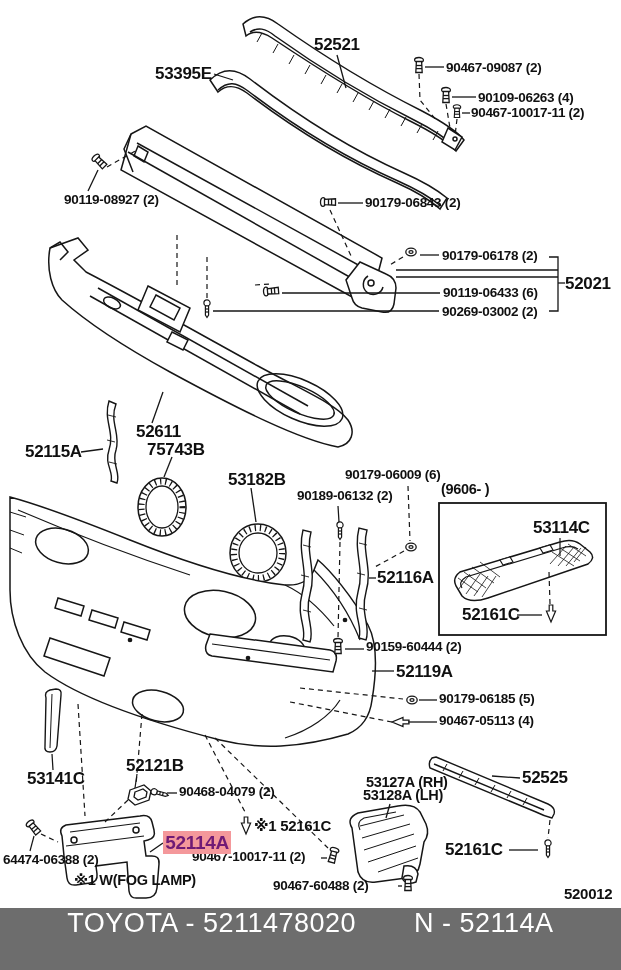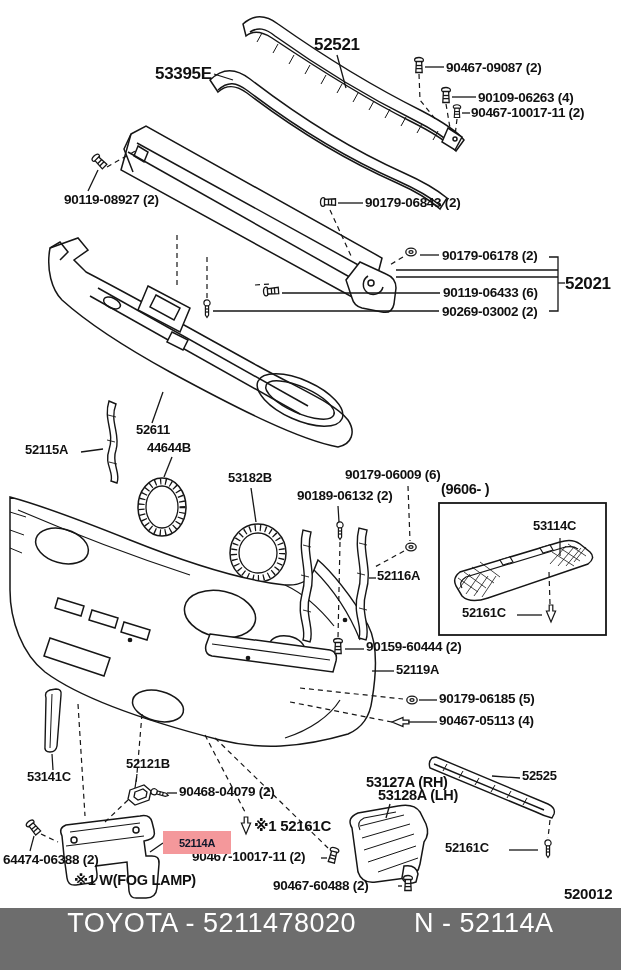--- a/index.html
+++ b/index.html
@@ -4,24 +4,24 @@
 <style>
   html,body{margin:0;padding:0;background:#fff;}
   #page{position:relative;width:621px;height:970px;background:#ffffff;overflow:hidden;
         font-family:"Liberation Sans","DejaVu Sans",sans-serif;}
   #art{position:absolute;left:0;top:0;z-index:2;}
   .lbl{position:absolute;font-weight:700;color:#101010;white-space:nowrap;line-height:1;
        letter-spacing:-0.3px;z-index:4;}
   .s13{font-size:13.5px;}
   .s14{font-size:14.5px;}
   .s15{font-size:15px;}
-  .s16{font-size:13px;}
+  .s16{font-size:17px;}
   .s17{font-size:17px;}
   #hl-52114a{position:absolute;left:163px;top:831px;width:68px;height:23px;z-index:4;
-       background:#f4989b;color:#0f172a;font-weight:700;font-size:11px;
+       background:#f4989b;color:#701a75;font-weight:700;font-size:19px;
        display:flex;align-items:center;justify-content:center;letter-spacing:-0.3px;}
   .watermark{position:absolute;left:0;top:612px;width:621px;height:158px;z-index:6;
        display:flex;align-items:center;pointer-events:none;mix-blend-mode:multiply;}
   .wm-logo{flex:0 0 auto;width:84px;height:130px;border:11px solid rgba(134,134,134,.32);
        border-radius:24px;position:relative;margin-left:2px;}
   .wm-circle{position:absolute;left:26px;top:4px;width:42px;height:42px;
        border:9px solid rgba(134,134,134,.32);border-radius:50%;}
   .wm-can{position:absolute;left:2px;bottom:6px;width:30px;height:38px;
        border:8px solid rgba(134,134,134,.32);border-radius:5px;}
   .wm-text{font-family:"DejaVu Sans",sans-serif;font-size:136px;font-weight:700;line-height:1;
@@ -270,38 +270,38 @@
   <div class="lbl s13" style="left:446px;top:61px">90467-09087 (2)</div>
   <div class="lbl s13" style="left:478px;top:91px">90109-06263 (4)</div>
   <div class="lbl s13" style="left:471px;top:106px">90467-10017-11 (2)</div>
   <div class="lbl s13" style="left:64px;top:193px">90119-08927 (2)</div>
   <div class="lbl s13" style="left:365px;top:196px">90179-06843 (2)</div>
   <div class="lbl s13" style="left:442px;top:249px">90179-06178 (2)</div>
   <div class="lbl s17" style="left:565px;top:275px">52021</div>
   <div class="lbl s13" style="left:443px;top:286px">90119-06433 (6)</div>
   <div class="lbl s13" style="left:442px;top:305px">90269-03002 (2)</div>
   <div class="lbl s16" style="left:136px;top:423px">52611</div>
-  <div class="lbl s16" style="left:147px;top:441px">44644B</div>
+  <div class="lbl s16" style="left:147px;top:441px">75743B</div>
   <div class="lbl s16" style="left:25px;top:443px">52115A</div>
   <div class="lbl s16" style="left:228px;top:471px">53182B</div>
   <div class="lbl s13" style="left:345px;top:468px">90179-06009 (6)</div>
   <div class="lbl s13" style="left:297px;top:489px">90189-06132 (2)</div>
   <div class="lbl s14" style="left:441px;top:482px">(9606-            )</div>
   <div class="lbl s16" style="left:533px;top:519px">53114C</div>
   <div class="lbl s16" style="left:462px;top:606px">52161C</div>
   <div class="lbl s16" style="left:377px;top:569px">52116A</div>
   <div class="lbl s13" style="left:366px;top:640px">90159-60444 (2)</div>
   <div class="lbl s16" style="left:396px;top:663px">52119A</div>
   <div class="lbl s13" style="left:439px;top:692px">90179-06185 (5)</div>
   <div class="lbl s13" style="left:439px;top:714px">90467-05113 (4)</div>
   <div class="lbl s16" style="left:27px;top:770px">53141C</div>
   <div class="lbl s16" style="left:126px;top:757px">52121B</div>
   <div class="lbl s13" style="left:179px;top:785px">90468-04079 (2)</div>
   <div class="lbl s14" style="left:366px;top:775px">53127A (RH)</div>
-  <div class="lbl s14" style="left:378px;top:788px">53128A (LH)</div>
+  <div class="lbl s14" style="left:363px;top:788px">53128A (LH)</div>
   <div class="lbl s16" style="left:522px;top:769px">52525</div>
   <div class="lbl s15" style="left:254px;top:818px">※1 52161C</div>
   <div class="lbl s13" style="left:192px;top:850px">90467-10017-11 (2)</div>
   <div class="lbl s13" style="left:3px;top:853px">64474-06388 (2)</div>
   <div class="lbl s14" style="left:74px;top:873px">※1 W(FOG LAMP)</div>
   <div class="lbl s13" style="left:273px;top:879px">90467-60488 (2)</div>
   <div class="lbl s16" style="left:445px;top:841px">52161C</div>
   <div class="lbl s15" style="left:564px;top:886px">520012</div>
 
   <div id="hl-52114a">52114A</div>

